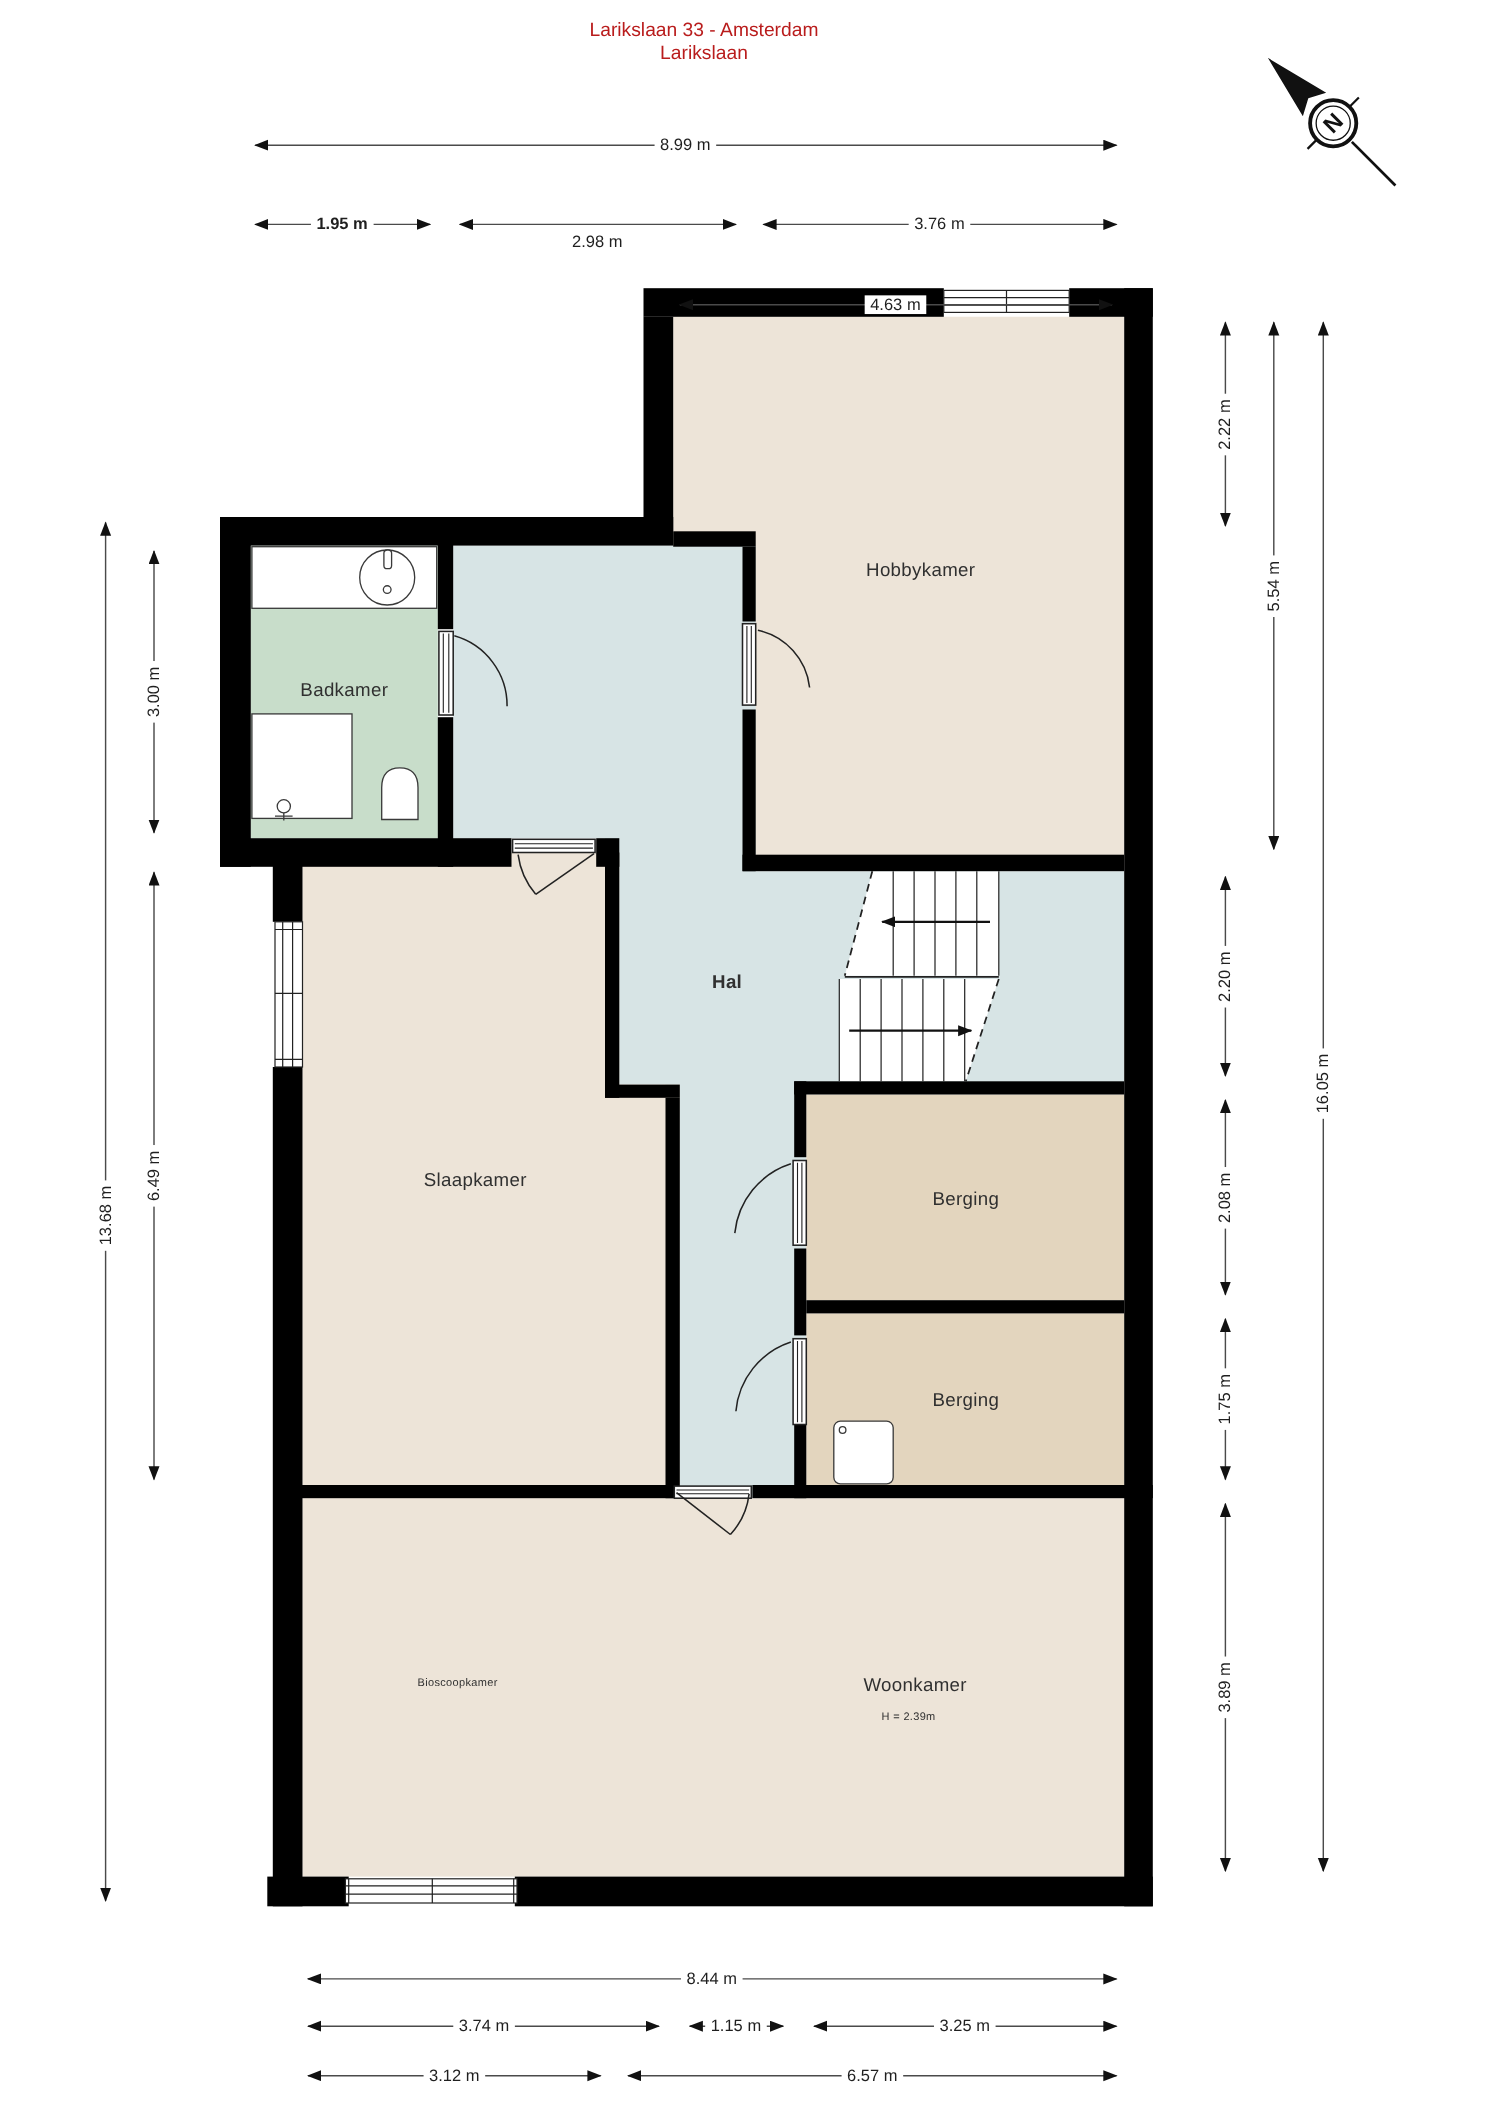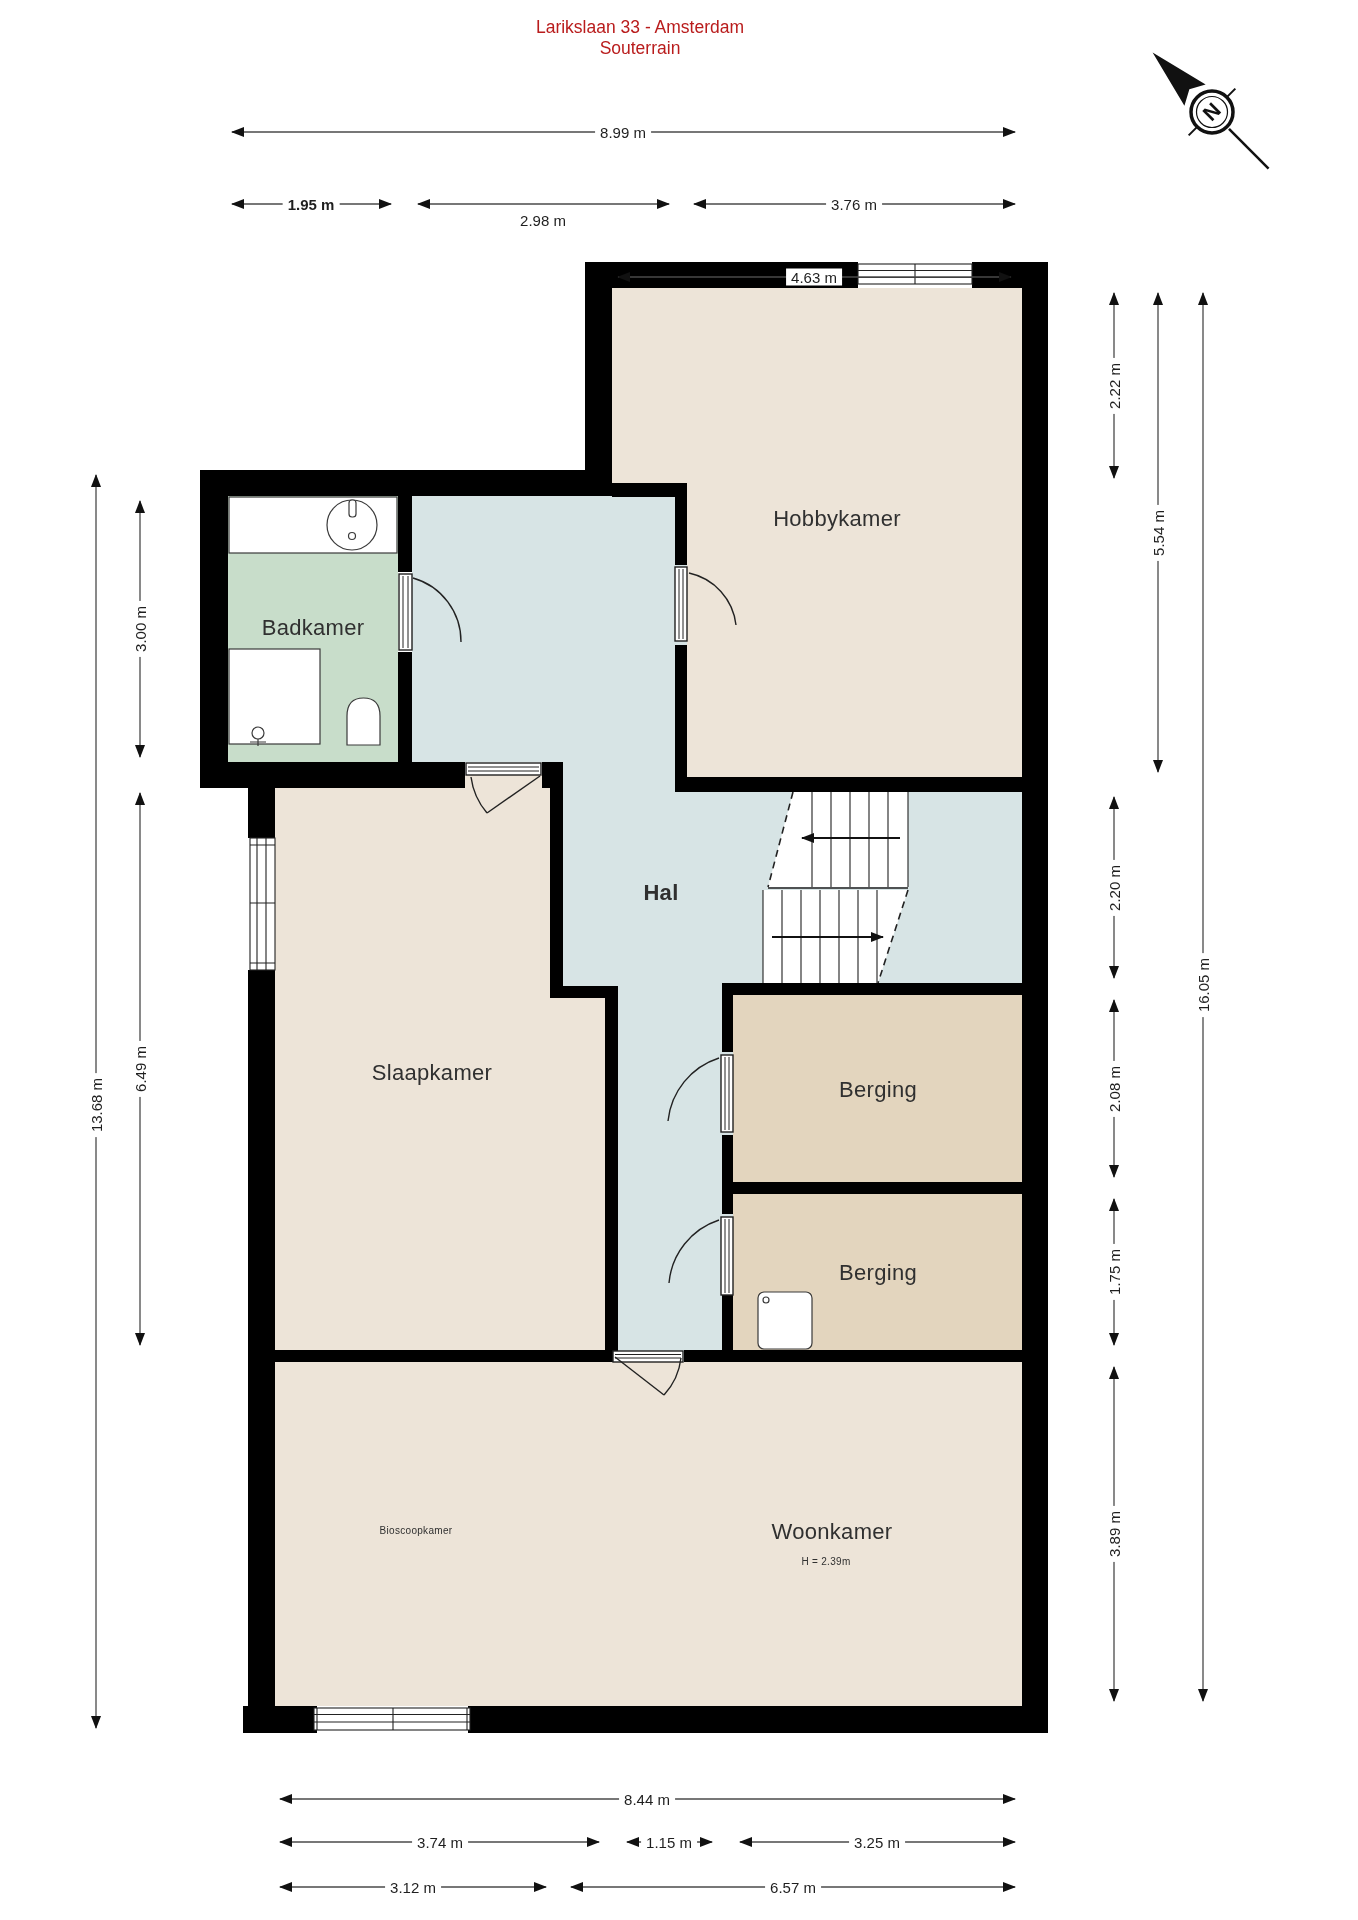--- a/index.html
+++ b/index.html
@@ -1,20 +1,20 @@
 <!DOCTYPE html>
 <html><head>
 <meta charset="utf-8">
 <style>
   html,body{margin:0;padding:0;background:#ffffff;}
   .page{position:relative;width:1358px;height:1920px;background:#fff;overflow:hidden;
         font-family:"Liberation Sans", sans-serif;}
   .plan-svg{position:absolute;left:0;top:0;}
   .lbl{position:absolute;transform:translate(-50%,-50%);white-space:nowrap;
-       color:#303030;font-size:22px;letter-spacing:.3px;}
+       color:#303030;font-size:17px;letter-spacing:.3px;}
   .lbl.small{font-size:10px;}
   .title-line{position:absolute;transform:translate(-50%,-50%);white-space:nowrap;
        color:#b91c1c;font-size:17.5px;}
   .dim{position:absolute;transform:translate(-50%,-50%);white-space:nowrap;
        color:#1f1f1f;font-size:15px;background:#fff;padding:0 5px;line-height:17px;}
   .dim.v{transform:translate(-50%,-50%) rotate(-90deg);}
 </style>
 </head>
 <body>
 
@@ -174,21 +174,21 @@
       <polygon points="0,-84 15,-24 0,-32 -15,-24" fill="#111"></polygon>
       <line x1="-33" y1="0" x2="-15" y2="0" stroke="#111" stroke-width="2"></line>
       <line x1="15" y1="0" x2="33" y2="0" stroke="#111" stroke-width="2"></line>
       <circle cx="0" cy="0" r="21" fill="#fff" stroke="#111" stroke-width="3.5"></circle>
       <circle cx="0" cy="0" r="15.5" fill="none" stroke="#111" stroke-width="1.2"></circle>
       <text x="0" y="7" text-anchor="middle" font-family="Liberation Sans, sans-serif" font-size="21" font-weight="bold" fill="#111">N</text>
     </g>
   </svg>
 
   <div class="title-line" style="left:640px;top:27px;">Larikslaan 33 - Amsterdam</div>
-  <div class="title-line" style="left:640px;top:48px;">Souterrain</div>
+  <div class="title-line" style="left:640px;top:48px;">Larikslaan</div>
 
   <div class="lbl" style="left:313px;top:628px;">Badkamer</div>
   <div class="lbl" style="left:837px;top:519px;">Hobbykamer</div>
   <div class="lbl" style="left:661px;top:893px;font-weight:bold;">Hal</div>
   <div class="lbl" style="left:432px;top:1073px;">Slaapkamer</div>
   <div class="lbl" style="left:878px;top:1090px;">Berging</div>
   <div class="lbl" style="left:878px;top:1273px;">Berging</div>
   <div class="lbl small" style="left:416px;top:1530px;">Bioscoopkamer</div>
   <div class="lbl" style="left:832px;top:1532px;">Woonkamer</div>
   <div class="lbl small" style="left:826px;top:1561px;">H = 2.39m</div>

